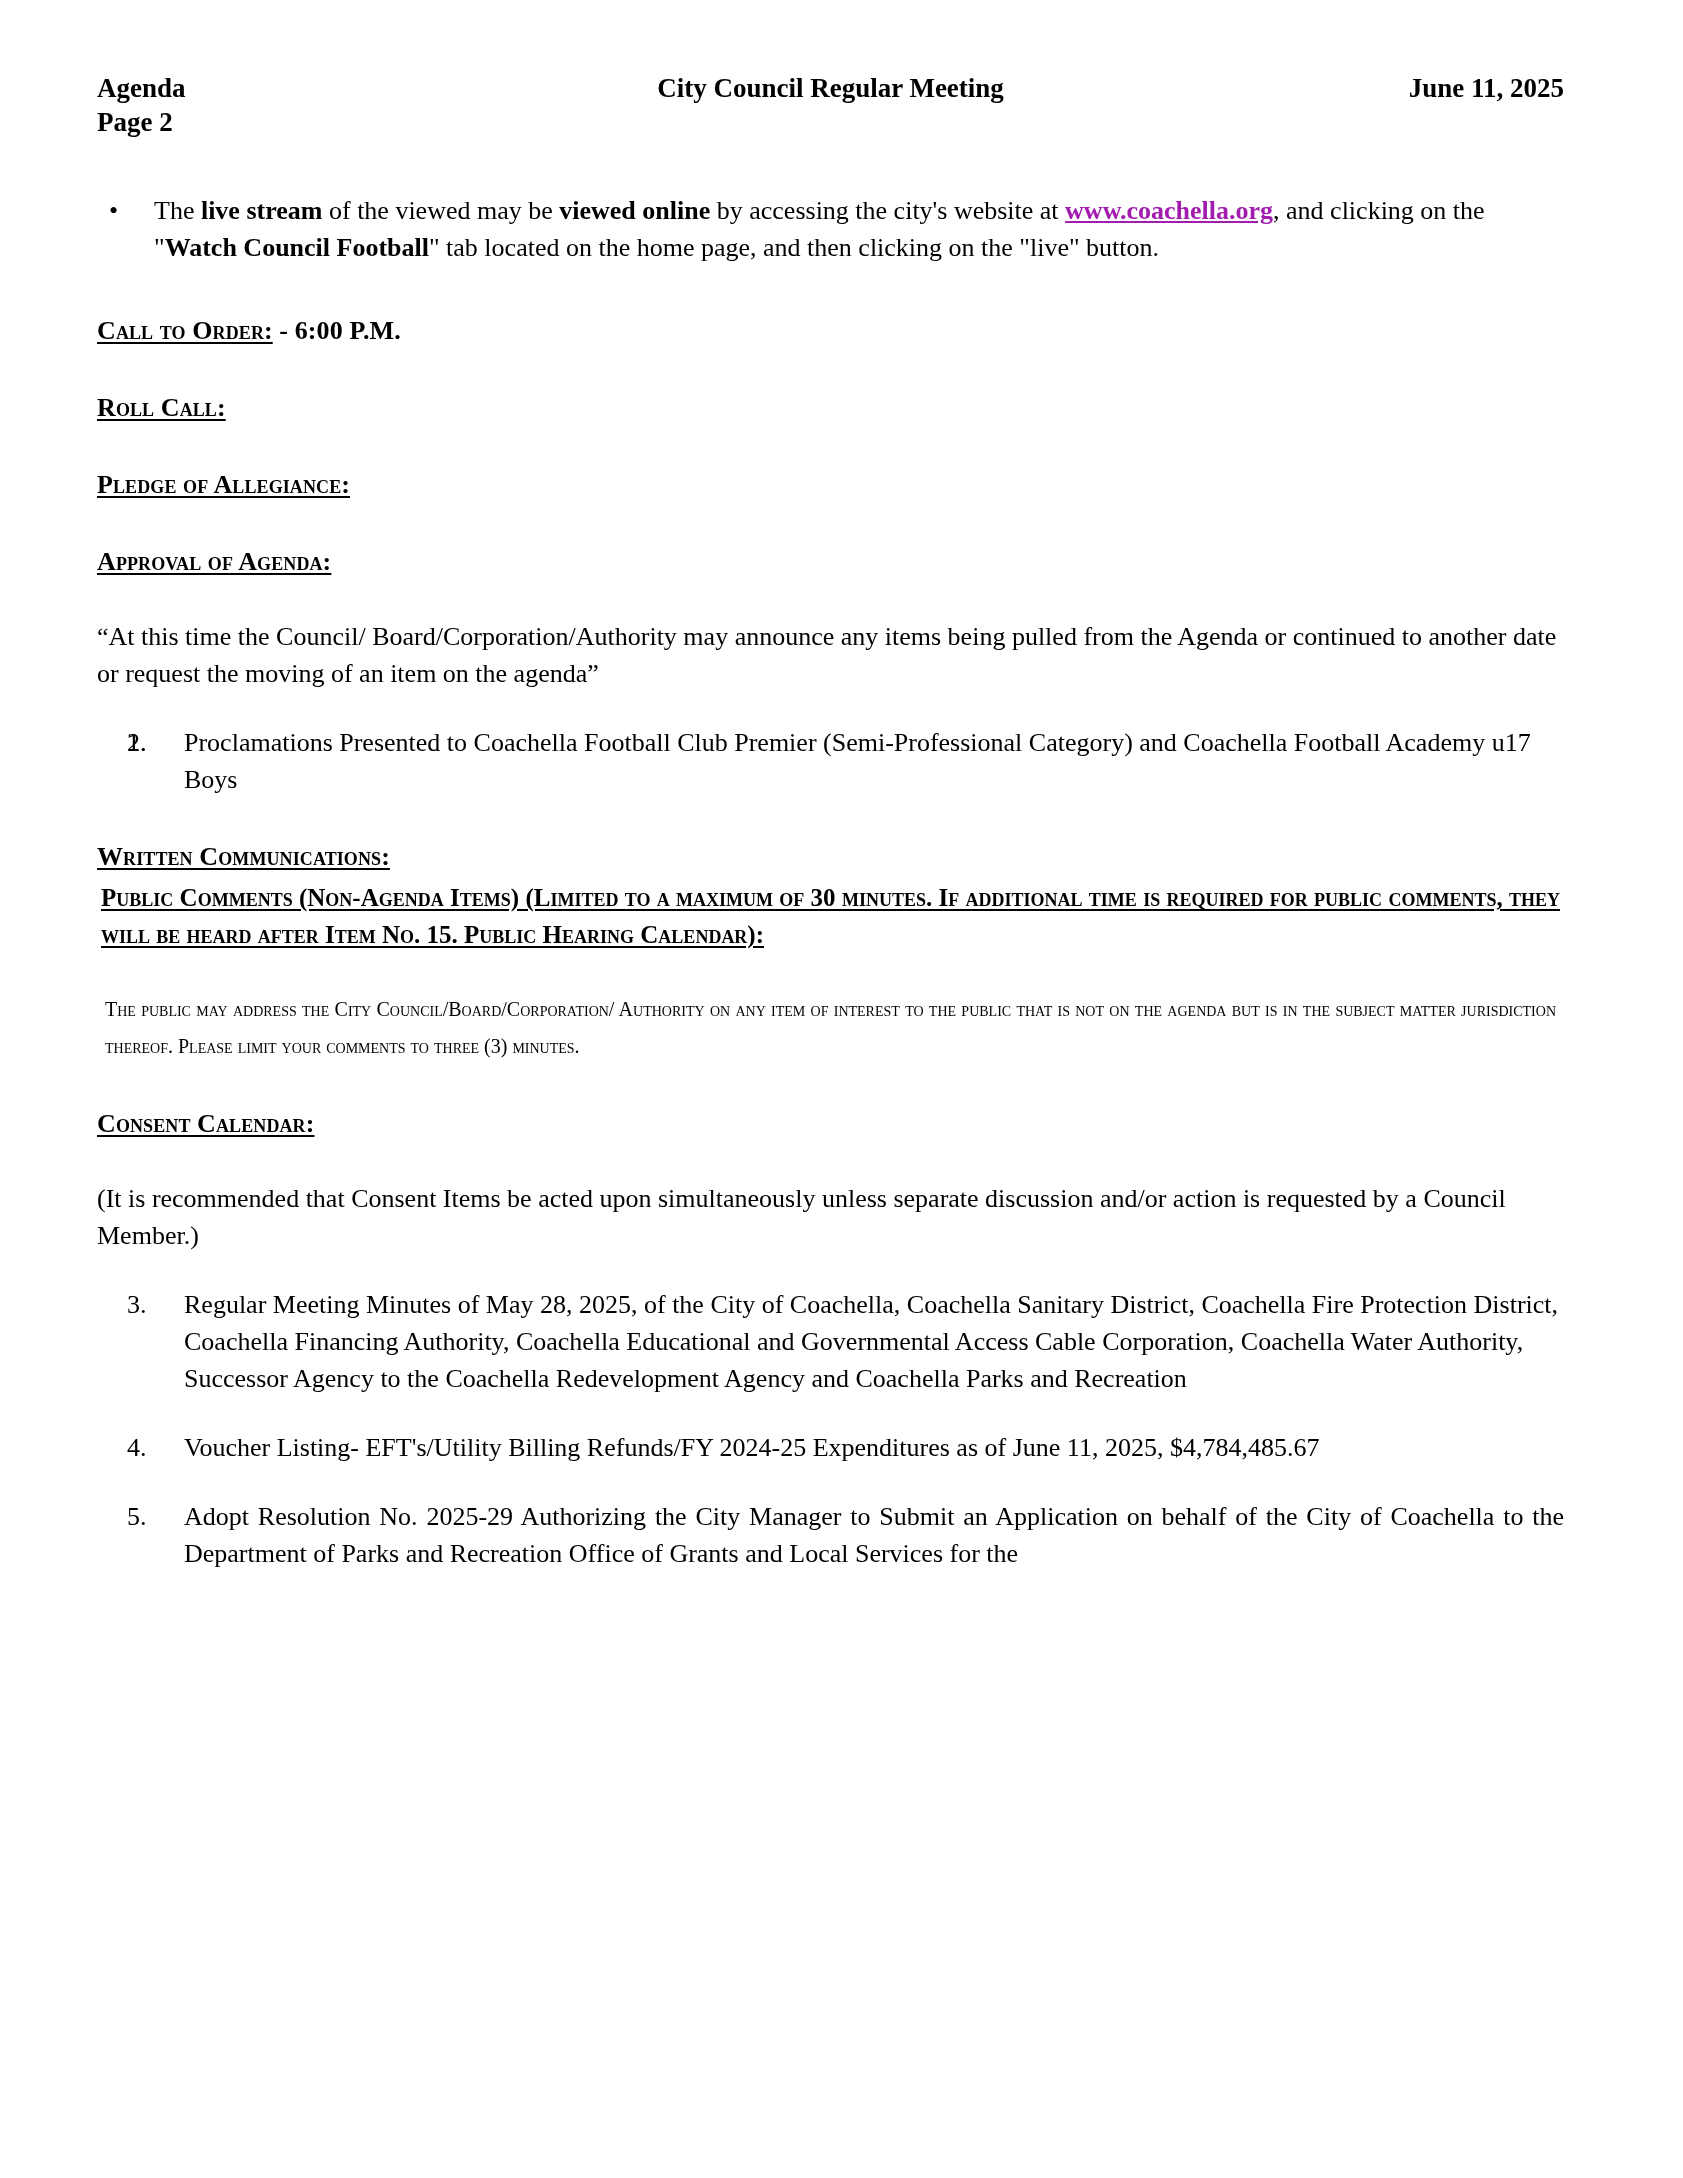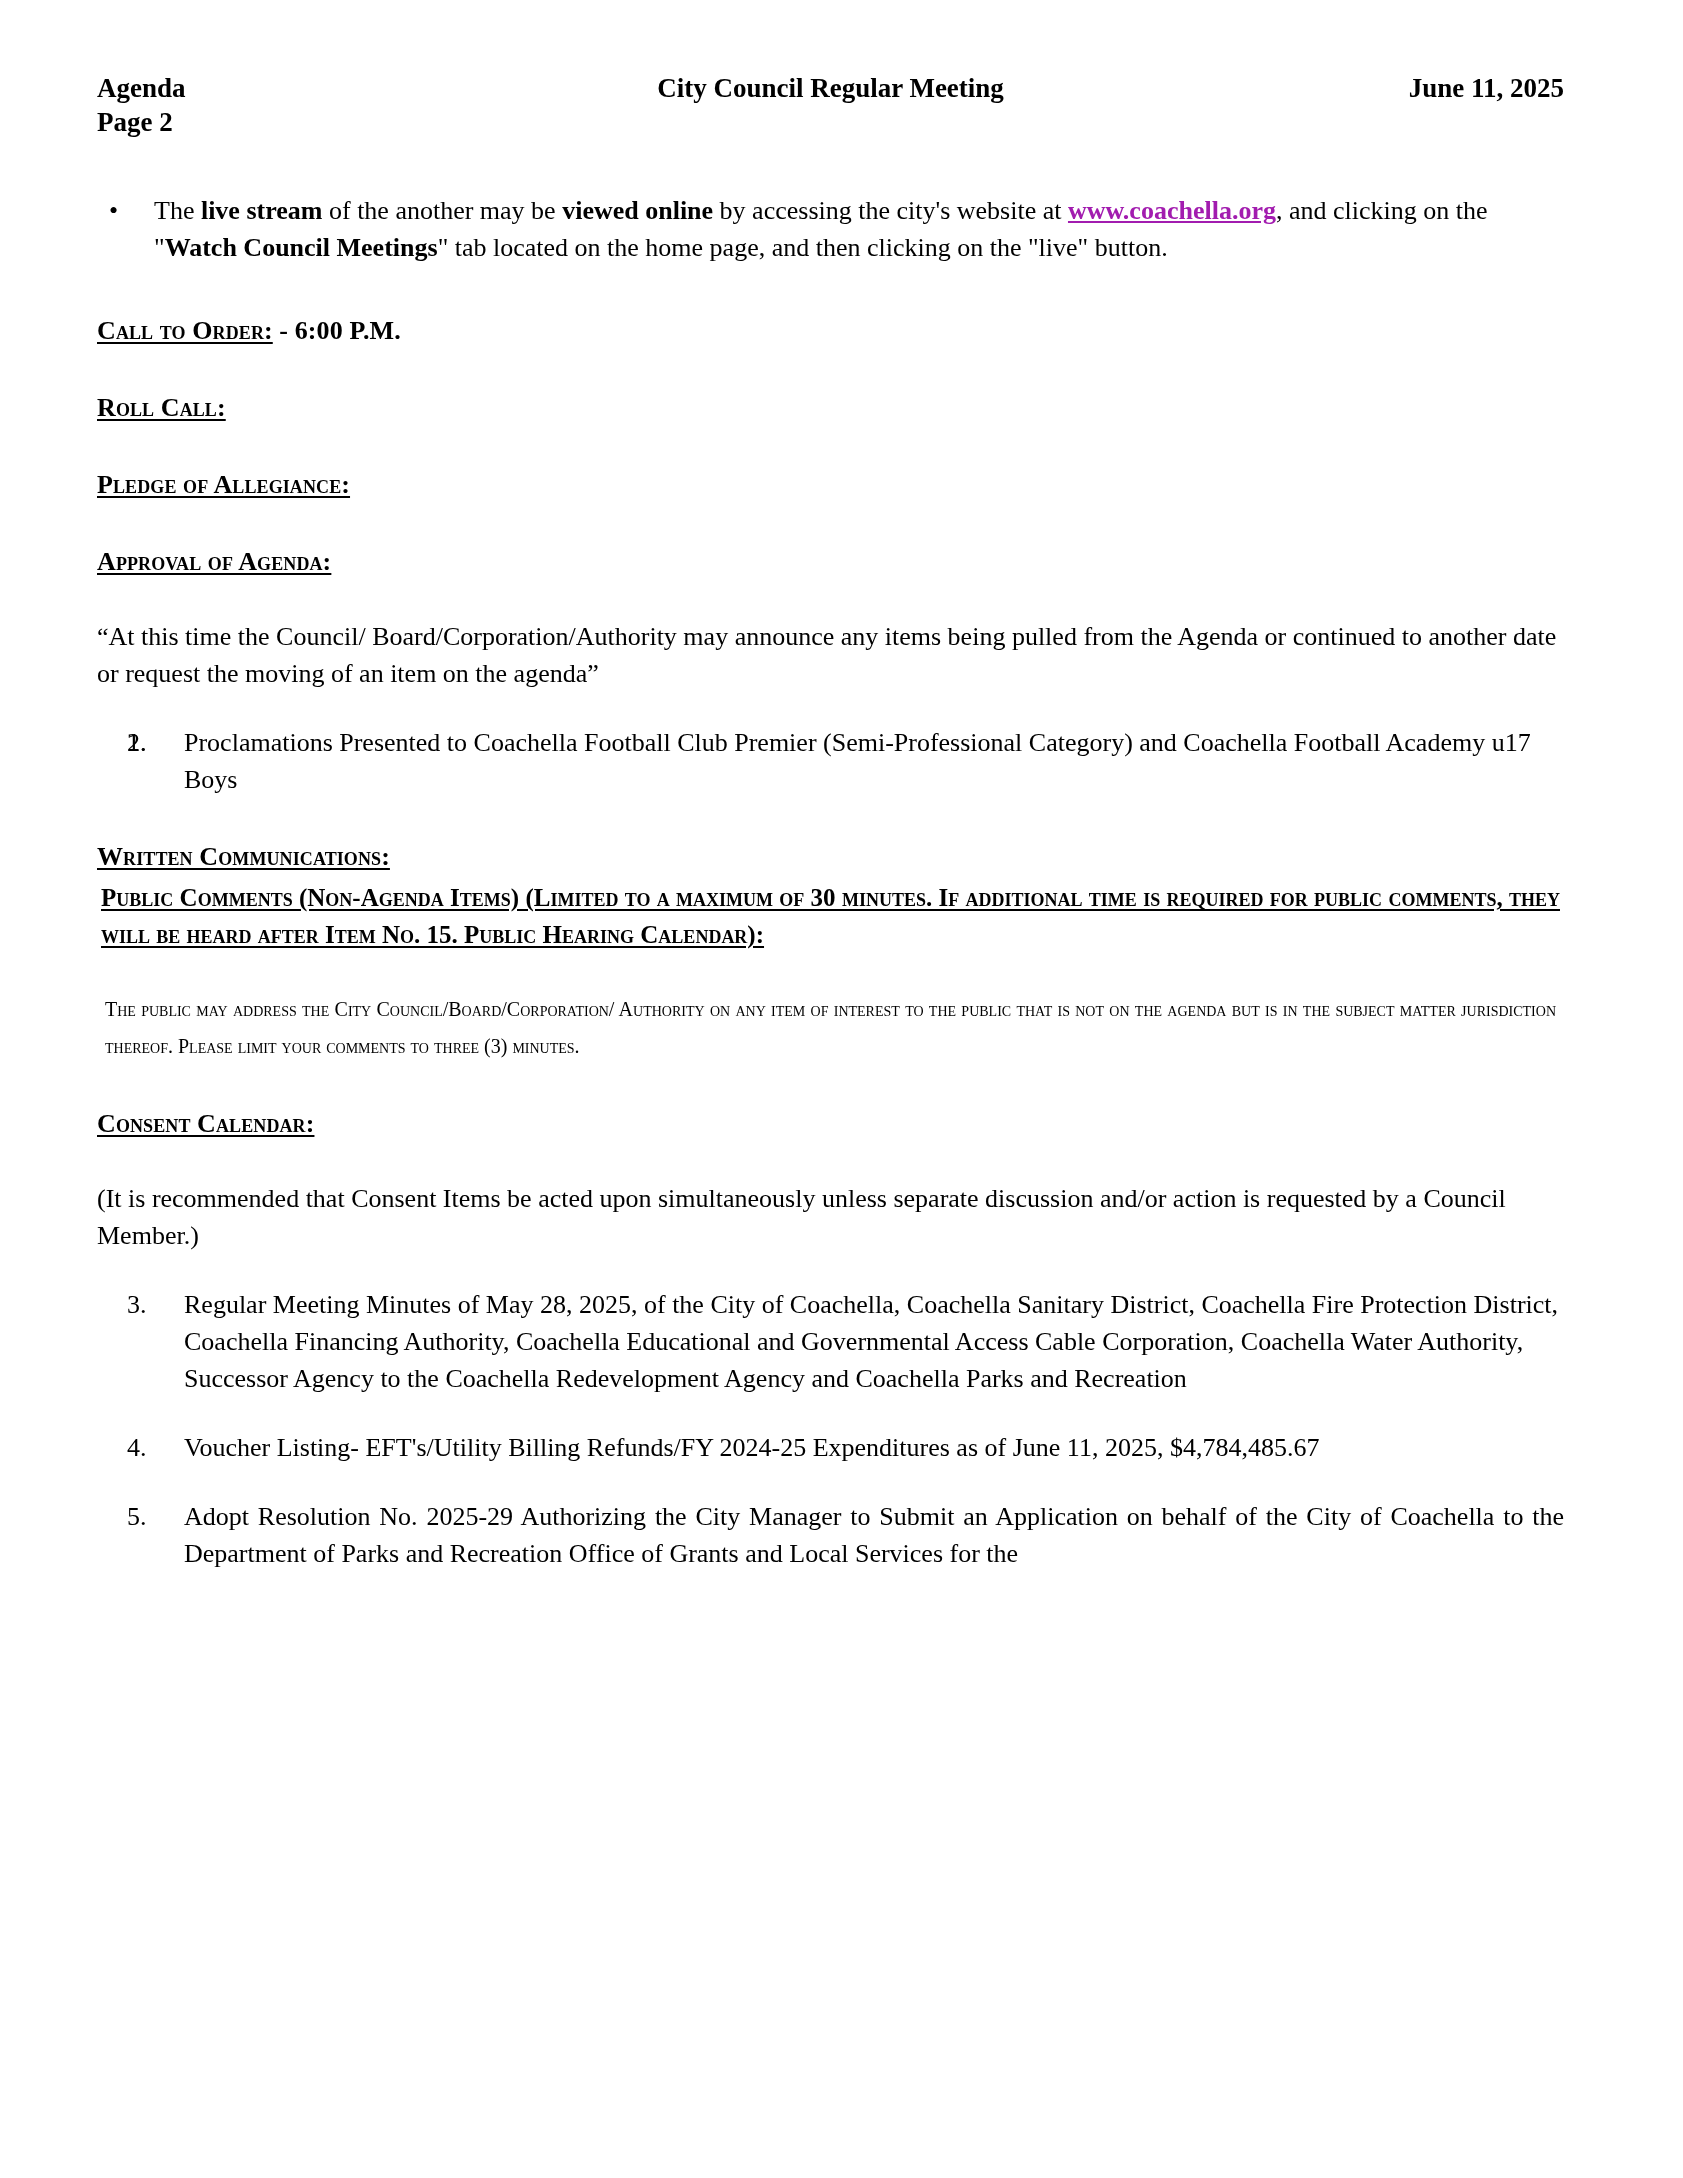--- a/index.html
+++ b/index.html
@@ -160,21 +160,21 @@
     <div class="hdr-left">
       <span>Agenda</span>
       <span class="hdr-line2">Page 2</span>
     </div>
     <div class="hdr-center">City Council Regular Meeting</div>
     <div class="hdr-right">June 11, 2025</div>
   </div>
 
   <div class="bullet-block">
     <span class="bullet-dot">•</span>
-    <span>The </span><b>live stream</b><span> of the another may be </span><b>viewed online</b><span> by accessing the city's website at </span><a class="link" href="#">www.coachella.org</a><span>, and clicking on the "</span><b>Watch Council Meetings</b><span>" tab located on the home page, and then clicking on the "live" button.</span>
+    <span>The </span><b>live stream</b><span> of the viewed may be </span><b>viewed online</b><span> by accessing the city's website at </span><a class="link" href="#">www.coachella.org</a><span>, and clicking on the "</span><b>Watch Council Football</b><span>" tab located on the home page, and then clicking on the "live" button.</span>
   </div>
 
   <p class="section-heading heading-gap-lg"><span class="ul">Call to Order:</span><span class="no-ul"> - 6:00 P.M.</span></p>
 
   <p class="section-heading heading-gap-md"><span class="ul">Roll Call:</span></p>
 
   <p class="section-heading heading-gap-md"><span class="ul">Pledge of Allegiance:</span></p>
 
   <p class="section-heading heading-gap-md"><span class="ul">Approval of Agenda:</span></p>
   <p class="body-text para-gap">“At this time the Council/ Board/Corporation/Authority may announce any items being pulled from the Agenda or continued to another date or request the moving of an item on the agenda”</p>

